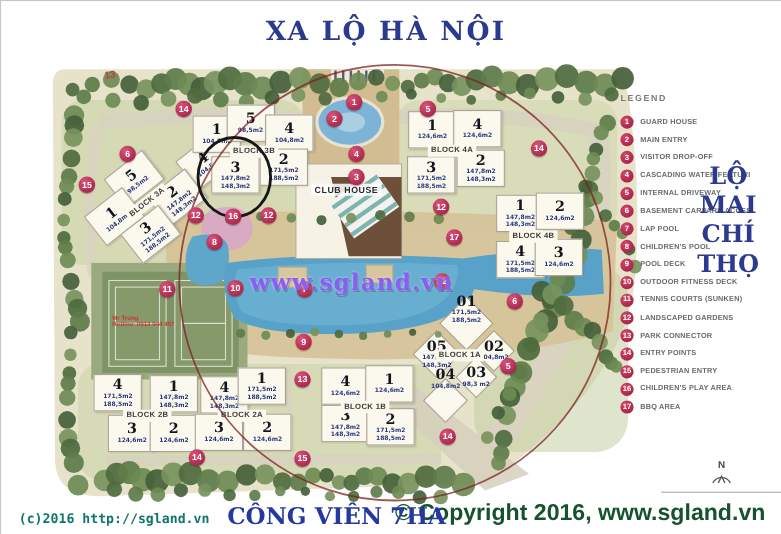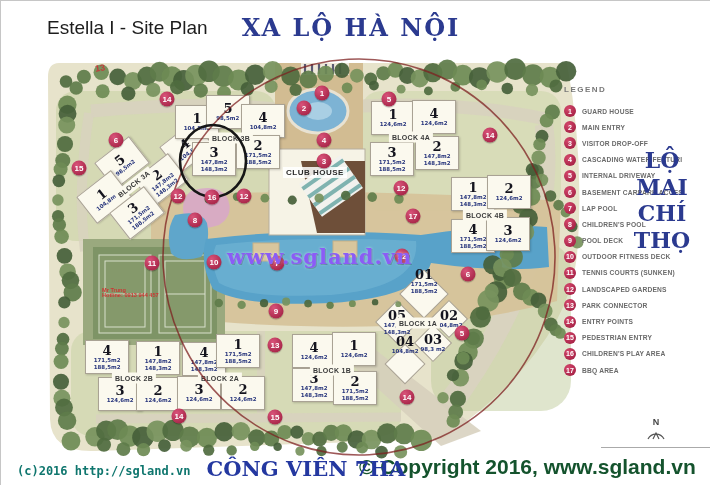--- a/index.html
+++ b/index.html
@@ -507,21 +507,20 @@
       <div class="mk" style="left: 275px; top: 310px;">9</div>
       <div class="mk" style="left: 274px; top: 344px;">13</div>
       <div class="mk" style="left: 467px; top: 273px;">6</div>
       <div class="mk" style="left: 461px; top: 332px;">5</div>
       <div class="mk" style="left: 406px; top: 396px;">14</div>
       <div class="mk" style="left: 178px; top: 415px;">14</div>
       <div class="mk" style="left: 274px; top: 416px;">15</div>
       <div class="mk" style="left: 78px; top: 167px;">15</div>
     </div>
 
-  <div class="abs hdr-title">Estella I - Site Plan</div>
   <div class="abs road-top">XA LỘ HÀ NỘI</div>
 
   <div class="abs side-right">
     <div>LỘ</div>
     <div>MAI</div>
     <div>CHÍ</div>
     <div>THỌ</div>
   </div>
 
   <div class="abs legend">

